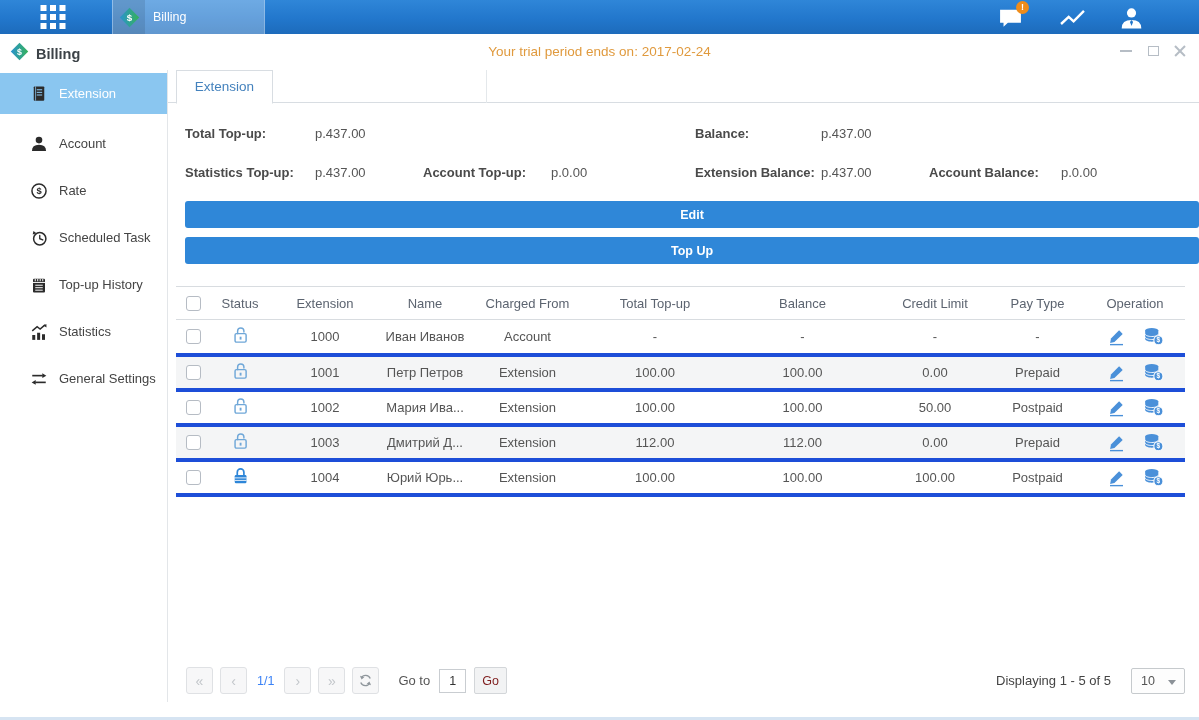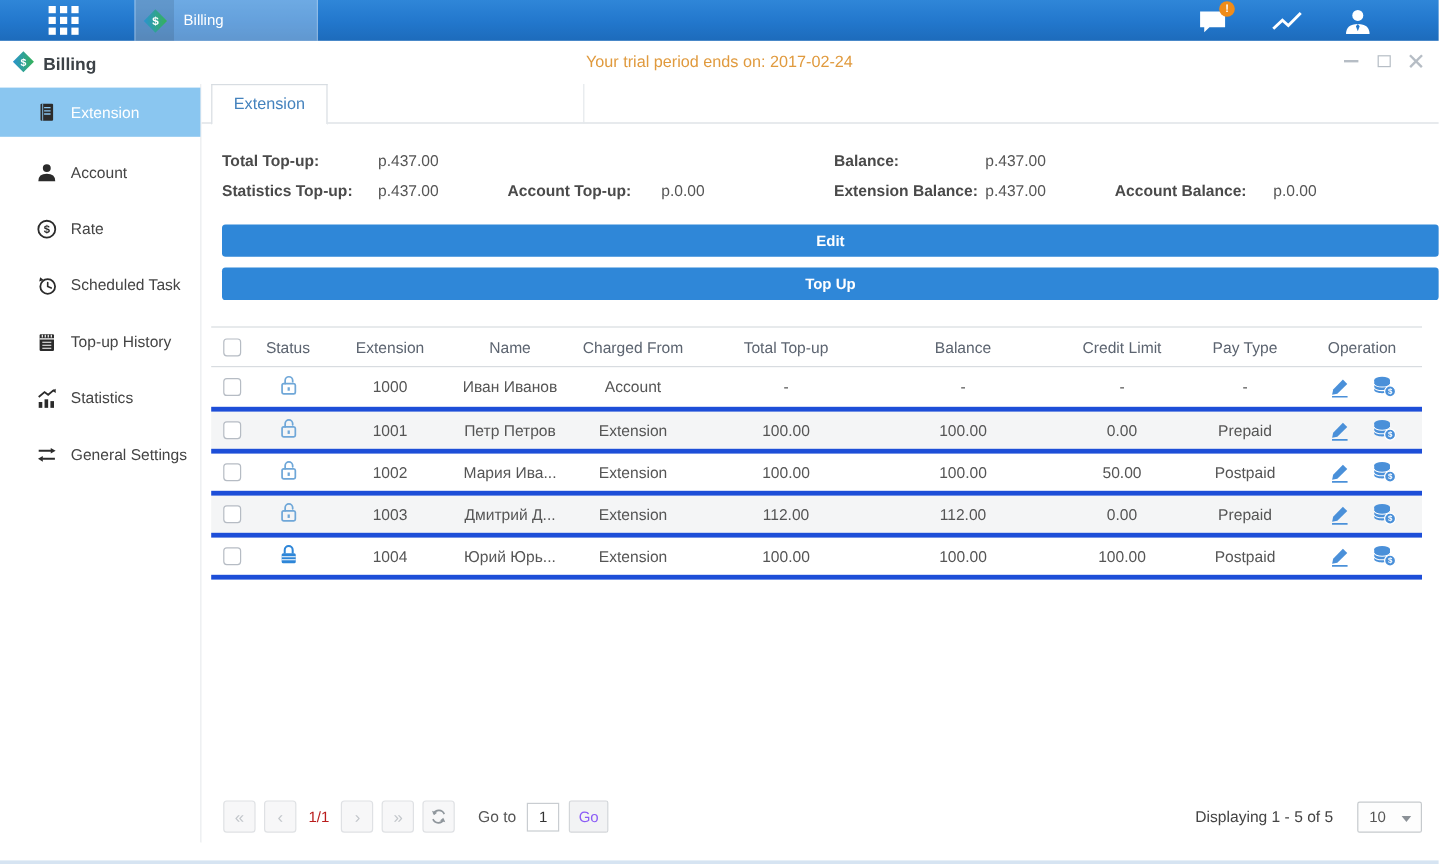--- a/index.html
+++ b/index.html
@@ -49,21 +49,21 @@
   .main { flex:1; position:relative; background:#fff; }
   .tabbar { height:33px; border-bottom:1px solid #d8dde2; position:relative; background:#fff; }
   .tab { position:absolute; left:8px; top:0; width:97px; height:34px; background:#fff;
     border:1px solid #d8dde2; border-bottom:1px solid #fff; text-align:center; line-height:32px;
     color:#4482bd; font-size:13.5px; cursor:pointer; z-index:2; }
   .tab-slot-divider { position:absolute; left:318px; top:0; width:1px; height:33px; background:#e4e8eb; }
 
   
   .summary { margin:23px 8px 0 17px; display:grid;
     grid-template-columns:130px 108px 128px 144px 126px 108px 132px 1fr;
-    row-gap:10px; font-size:13px; color:#555; align-items:center; }
+    row-gap:24px; font-size:13px; color:#555; align-items:center; }
   .summary .lbl { font-weight:bold; color:#4a4a4a; }
 
   
   .actions { margin:21px 0 0 17px; display:flex; gap:9px;flex-direction:column; }
   .btn-primary { height:27px; background:#2f87d8; color:#fff; border:none; border-radius:3px;
     font-size:12.5px; font-weight:bold; padding:0 13px; cursor:pointer; font-family:inherit; }
 
   
   .tablewrap { margin:22px 14px 0 8px; }
   table { width:100%; border-collapse:collapse; table-layout:fixed; }
@@ -74,26 +74,26 @@
   .checkbox { display:inline-block; width:15px; height:15px; border:1px solid #b6bcc4; border-radius:3px;
     background:#fff; vertical-align:middle; cursor:pointer; }
   .ops { display:flex; align-items:center; justify-content:center; gap:17px; }
   .ops svg { cursor:pointer; }
 
   
   .pager { position:absolute; left:18px; right:14px; bottom:8px; display:flex; align-items:center; }
   .pbtn { width:27px; height:27px; background:#f7f7f8; border:1px solid #dfe1e4; border-radius:3px;
     color:#c2c6ca; font-size:14px; display:flex; align-items:center; justify-content:center;
     margin-right:7px; cursor:pointer; }
-  .page-ind { margin:0 10px 0 3px; color:#b91c1c; font-size:12.5px; }
+  .page-ind { margin:0 10px 0 3px; color:#3b82f6; font-size:12.5px; }
   .goto-lbl { margin:0 9px 0 12px; color:#555; font-size:13px; }
   .goto-input { width:27px; height:24px; border:1px solid #c9cdd1; text-align:center; font-size:12.5px;
     color:#333; font-family:inherit; }
   .go-btn { margin-left:8px; height:27px; padding:0 7px; background:#f2f3f4; border:1px solid #d3d6d9;
-    border-radius:2px; color:#8b5cf6; font-size:12.5px; cursor:pointer; font-family:inherit; }
+    border-radius:2px; color:#7f1d1d; font-size:12.5px; cursor:pointer; font-family:inherit; }
   .pager-right { margin-left:auto; display:flex; align-items:center; gap:20px; }
   .displaying { color:#444; font-size:13px; }
   .page-size { width:54px; height:26px; border:1px solid #c6cacd; background:#fdfdfd; border-radius:2px;
     display:flex; align-items:center; padding-left:9px; font-size:12.5px; color:#555; position:relative; cursor:pointer; }
   .caret { position:absolute; right:8px; top:11px; width:0; height:0;
     border-left:4.5px solid transparent; border-right:4.5px solid transparent; border-top:5px solid #8b9197; }
 </style>
 </head>
 <body>
 

